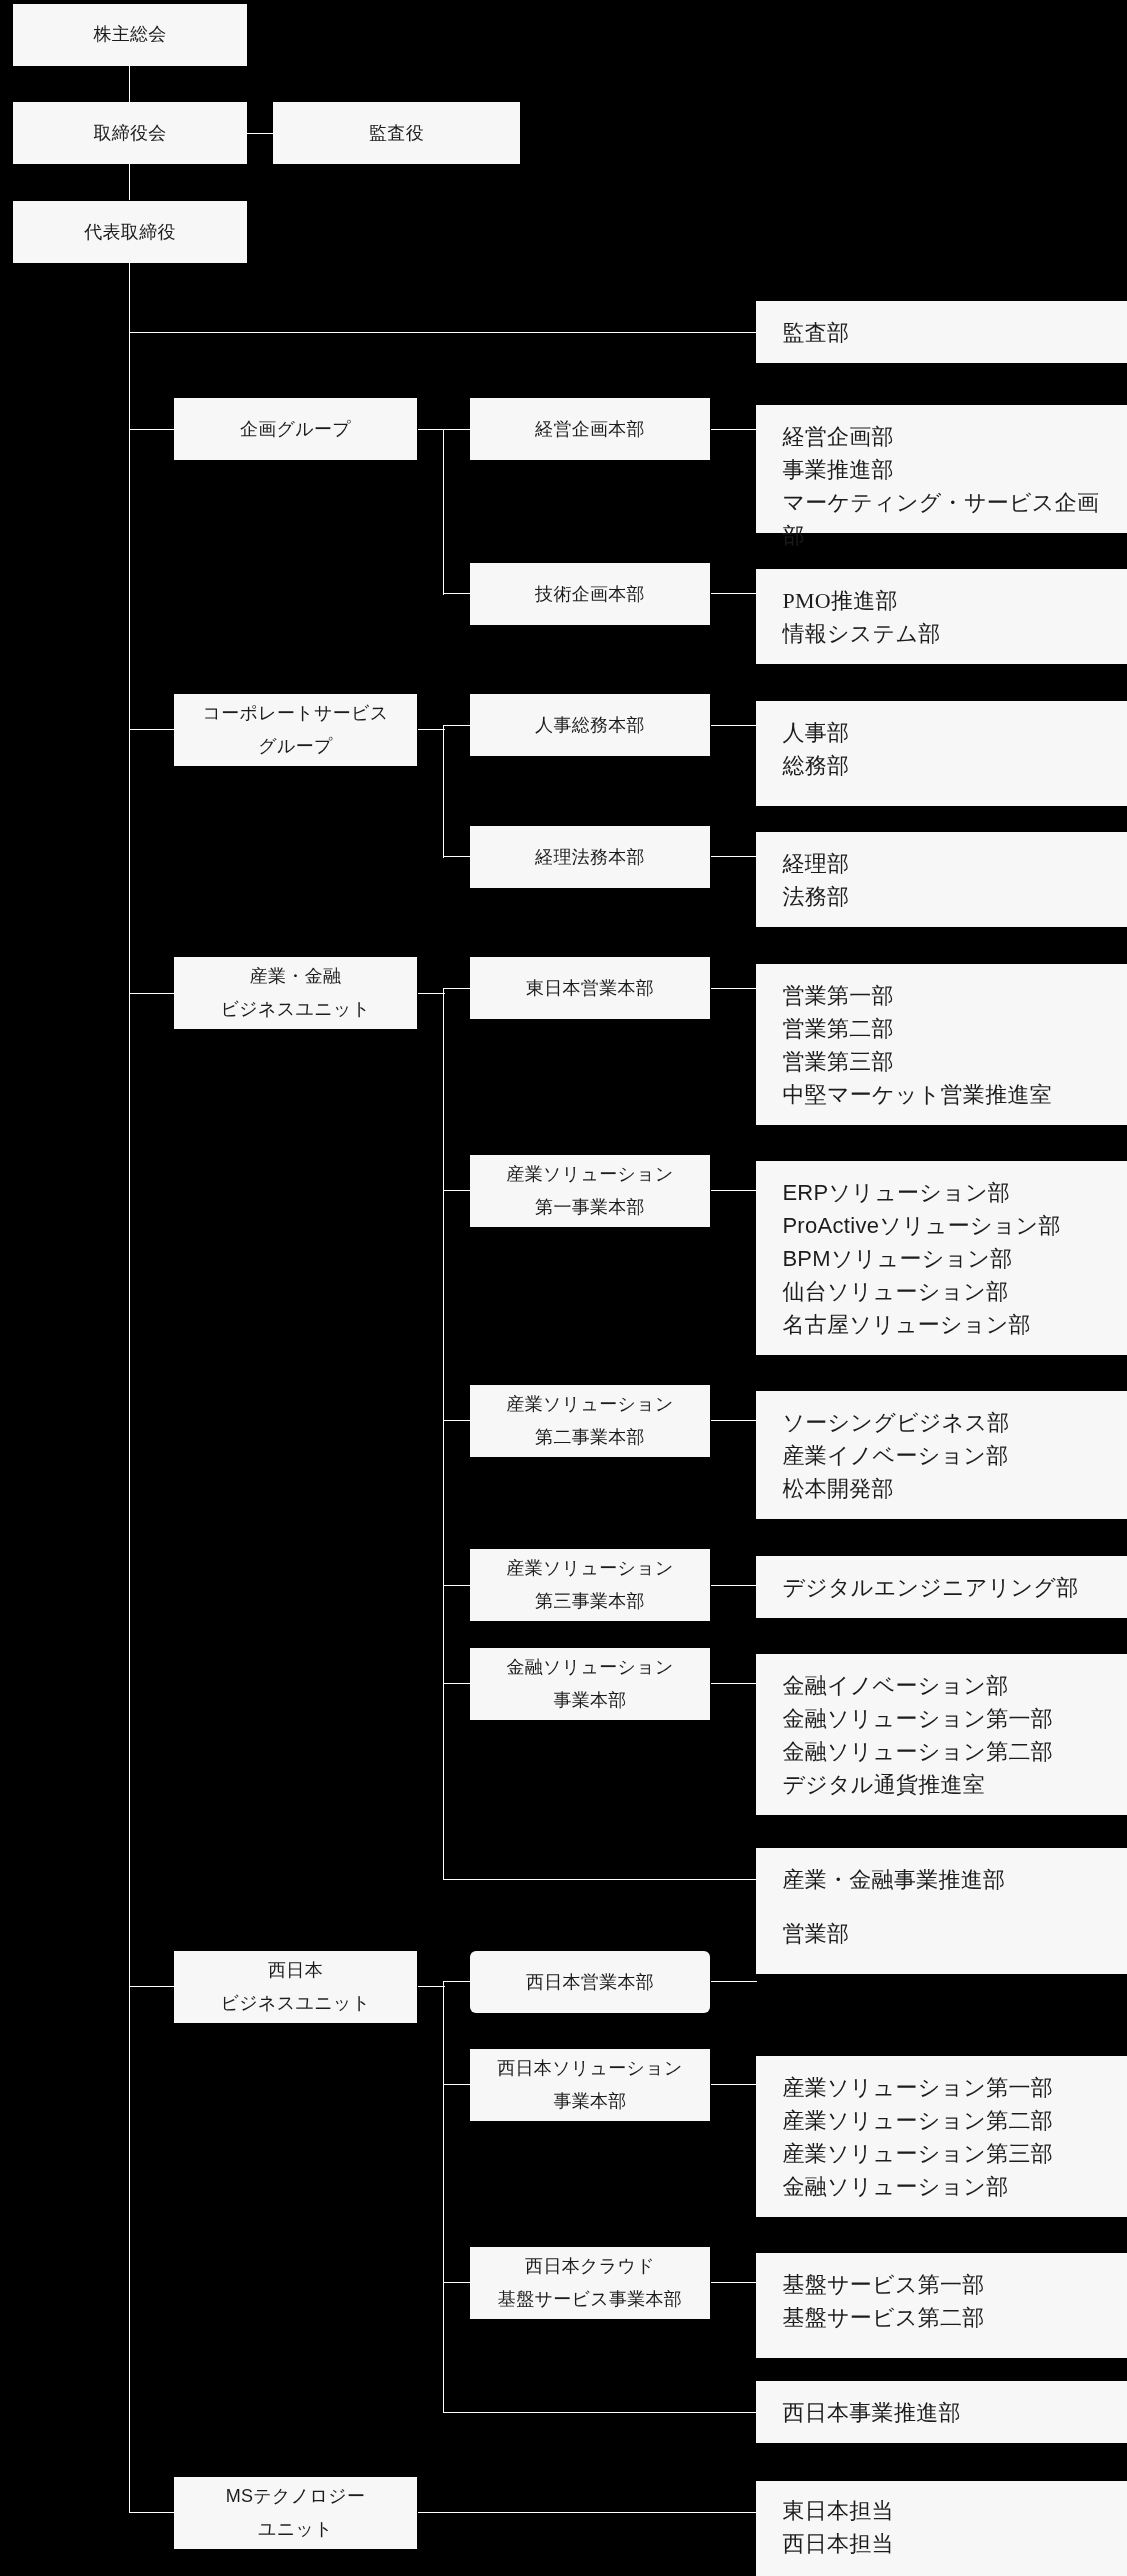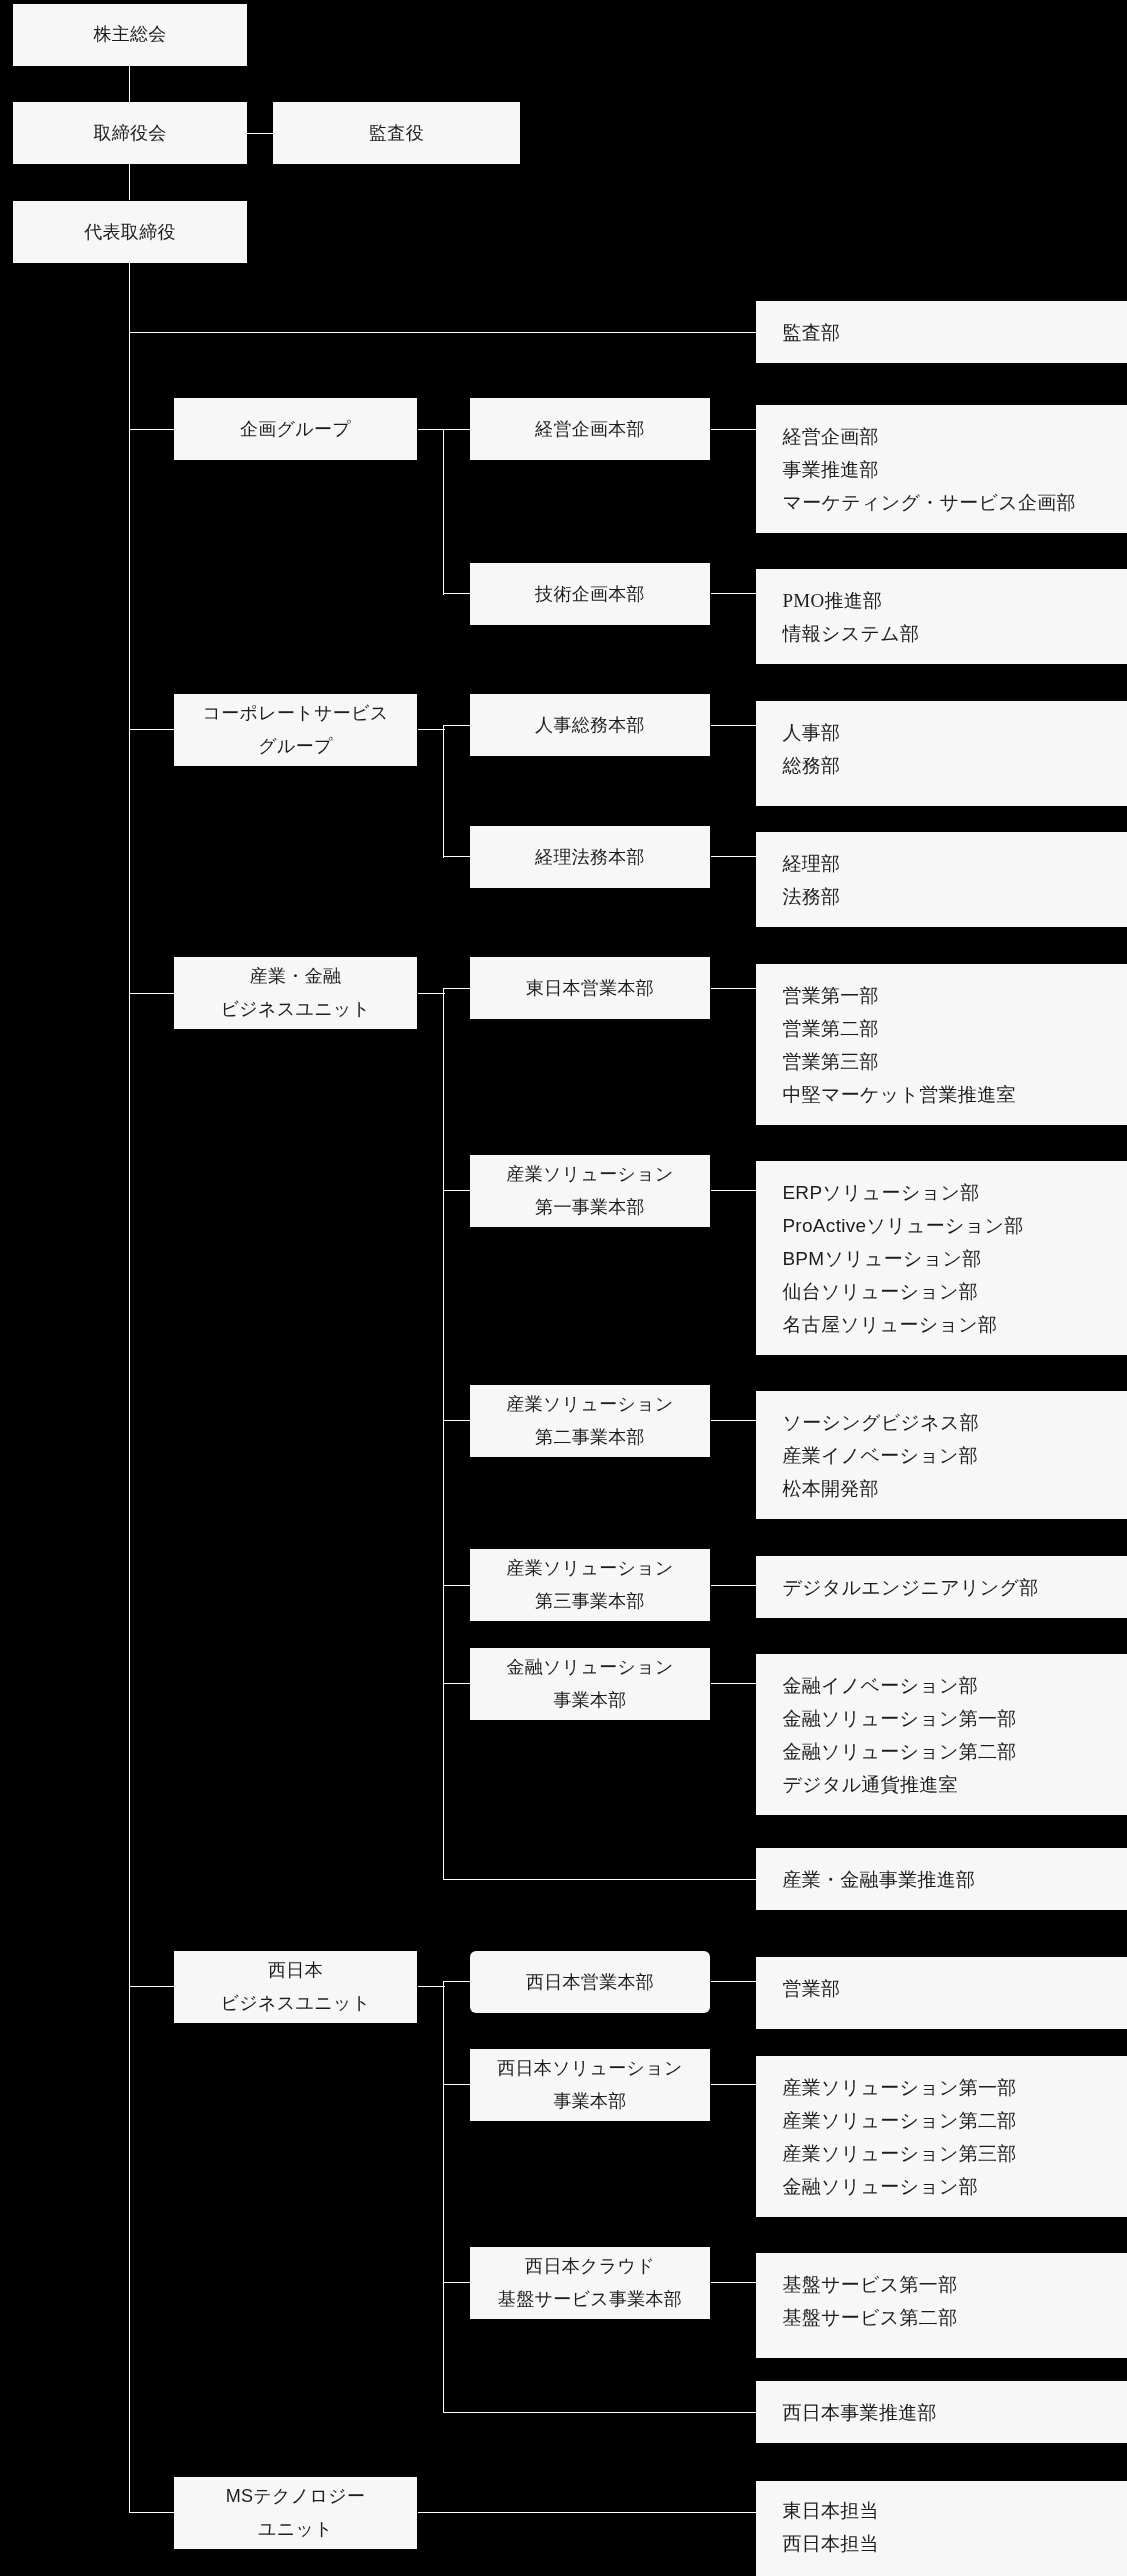--- a/index.html
+++ b/index.html
@@ -28,21 +28,21 @@
     font-size: 18px;
     line-height: 33px;
     letter-spacing: 0.3px;
     text-align: center;
   }
   .leaf {
     align-items: flex-start;
     justify-content: flex-start;
     box-sizing: border-box;
     padding: 14.7px 11.7px 14.7px 26.4px;
-    font-size: 19px;
+    font-size: 22px;
     text-align: left;
   }
   .hl, .vl { position: absolute; background: var(--line); }
   .hl { height: 1.2px; }
   .vl { width: 1.2px; }
 </style>
 </head>
 <body>
 
 <div class="node" style="left:13px;top:3.5px;width:234px;height:62px;">
@@ -175,21 +175,21 @@
   <div>金融イノベーション部</div>
   <div>金融ソリューション第一部</div>
   <div>金融ソリューション第二部</div>
   <div>デジタル通貨推進室</div>
 </div>
 
 <div class="node leaf" style="left:756px;top:1848px;width:371px;height:62px;">
   <div>産業・金融事業推進部</div>
 </div>
 
-<div class="node leaf" style="left:756px;top:1957px;width:371px;height:72px;text-align:right;">
+<div class="node leaf" style="left:756px;top:1902px;width:371px;height:72px;text-align:right;">
   <div>営業部</div>
 </div>
 
 <div class="node leaf" style="left:756px;top:2056px;width:371px;height:161px;">
   <div>産業ソリューション第一部</div>
   <div>産業ソリューション第二部</div>
   <div>産業ソリューション第三部</div>
   <div>金融ソリューション部</div>
 </div>
 

